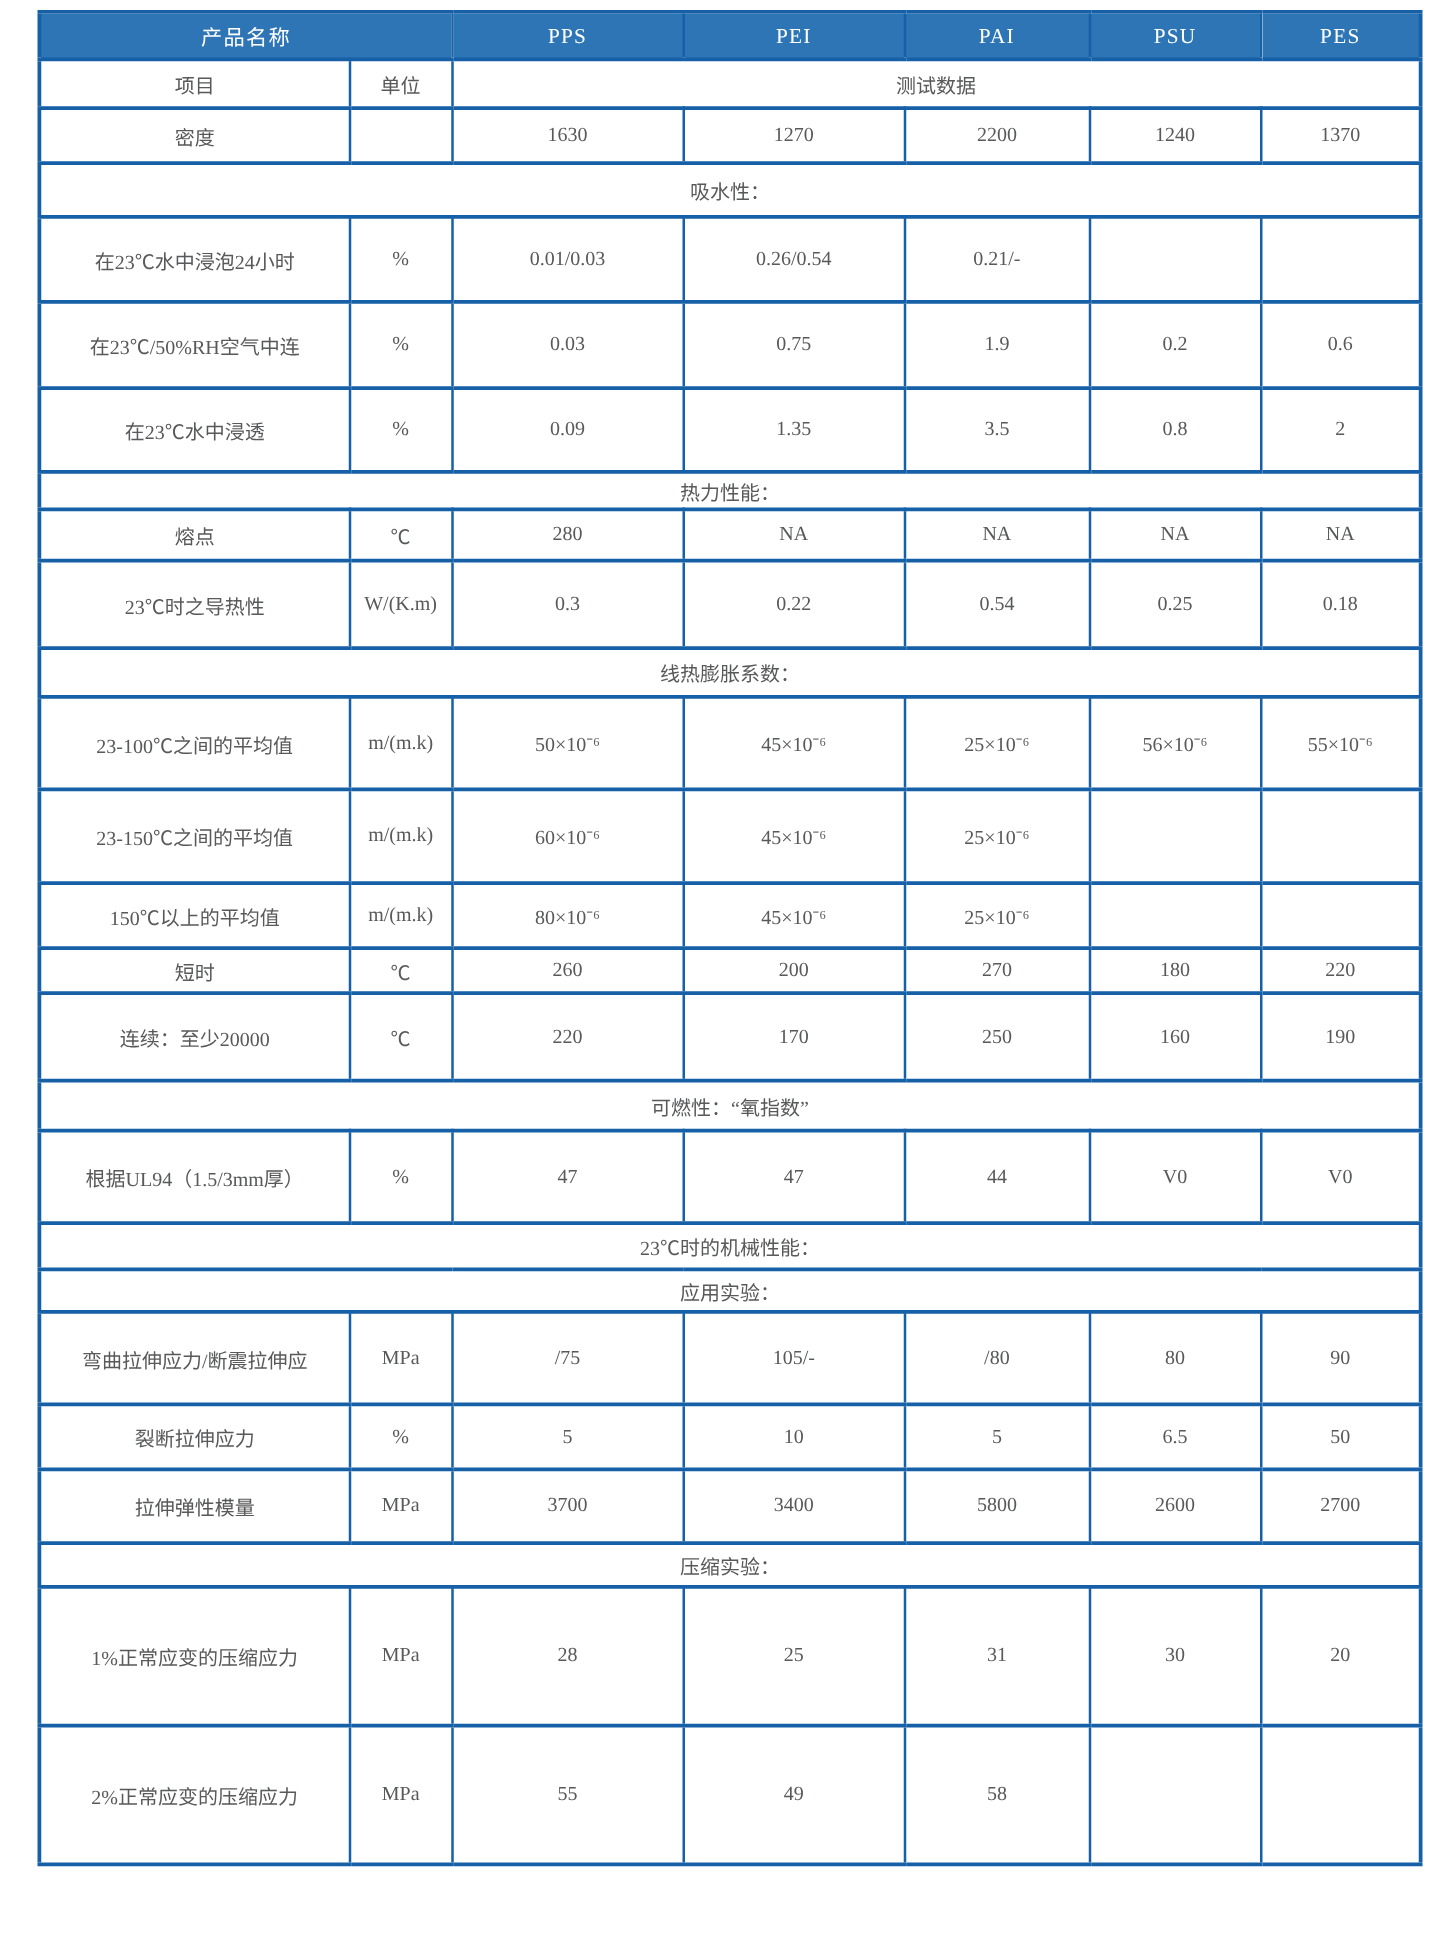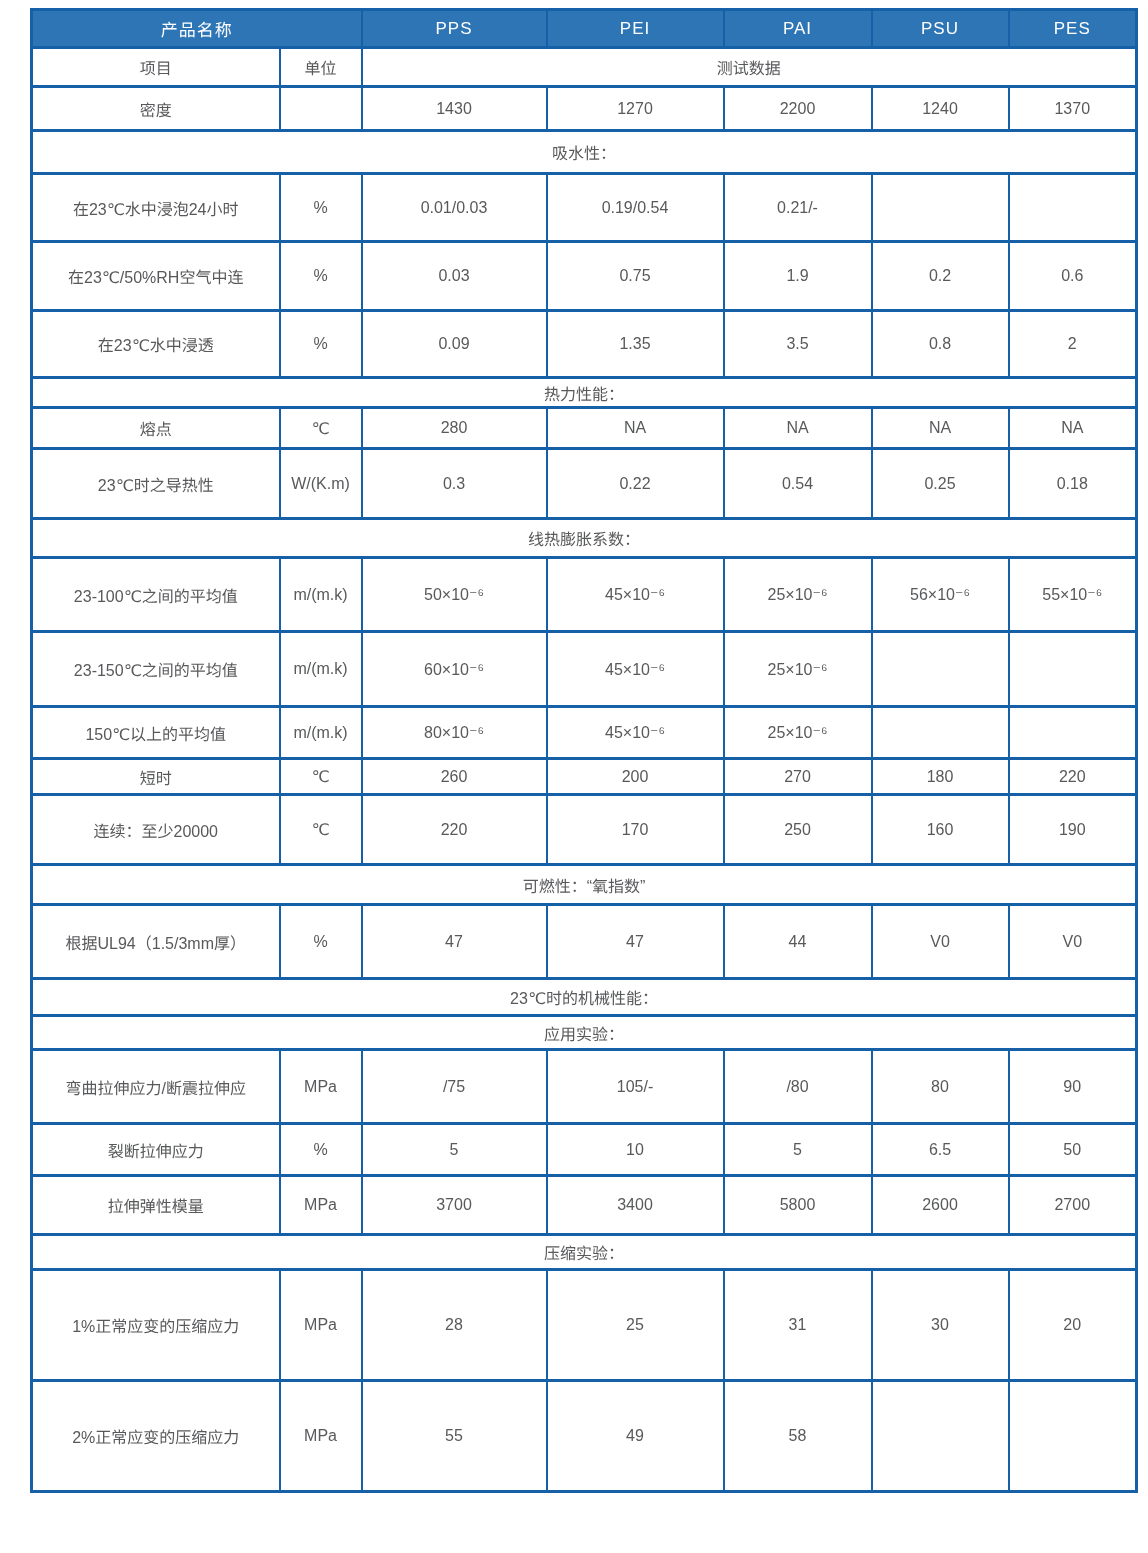--- a/index.html
+++ b/index.html
@@ -5,21 +5,21 @@
   :root{
     --hdr-bg:#2e75b5;
     --border:#1660a8;
     --text:#58595b;
     --hdr-text:#ffffff;
     --page-bg:#ffffff;
   }
   html,body{margin:0;padding:0;background:var(--page-bg);}
   body{font-family:"Liberation Sans","DejaVu Sans",sans-serif;color:var(--text);}
   .page{width:1148px;box-sizing:border-box;padding:8px 0 5px 30px;}
-  table.spec{border-collapse:collapse;table-layout:fixed;width:1105px;border:3px solid var(--border);}
+  table.spec{border-collapse:collapse;table-layout:fixed;width:1105px;border:3px solid var(--border);font-family:Liberation Serif, serif;}
   table.spec td{
     border:2px solid var(--border);
     border-top-width:3px;
     border-bottom-width:3px;
     text-align:center;
     vertical-align:middle;
     font-size:16px;
     color:var(--text);
     padding:0 4px;
     overflow:hidden;
@@ -70,36 +70,36 @@
 
     <tr class="h39">
       <td>项目</td>
       <td>单位</td>
       <td colspan="5">测试数据</td>
     </tr>
 
     <tr class="h44">
       <td>密度</td>
       <td></td>
-      <td>1430</td>
+      <td>1630</td>
       <td>1270</td>
       <td>2200</td>
       <td>1240</td>
       <td>1370</td>
     </tr>
 
     <tr class="h43">
       <td colspan="7" class="section">吸水性：</td>
     </tr>
 
     <tr class="h68">
       <td>在23℃水中浸泡24小时</td>
       <td>%</td>
       <td>0.01/0.03</td>
-      <td>0.19/0.54</td>
+      <td>0.26/0.54</td>
       <td>0.21/-</td>
       <td></td>
       <td></td>
     </tr>
 
     <tr class="h69">
       <td>在23℃/50%RH空气中连</td>
       <td>%</td>
       <td>0.03</td>
       <td>0.75</td>

